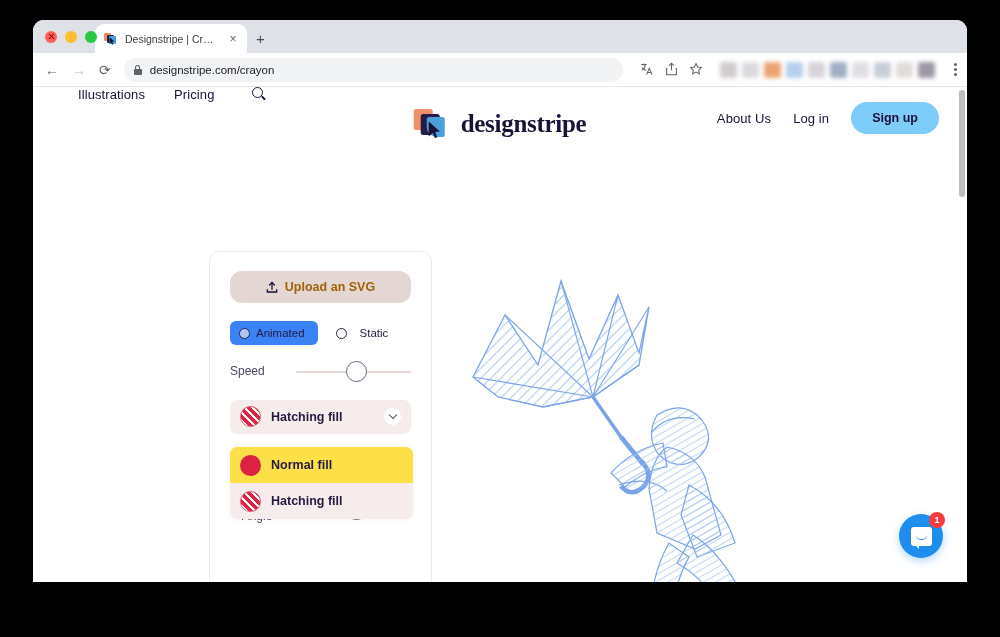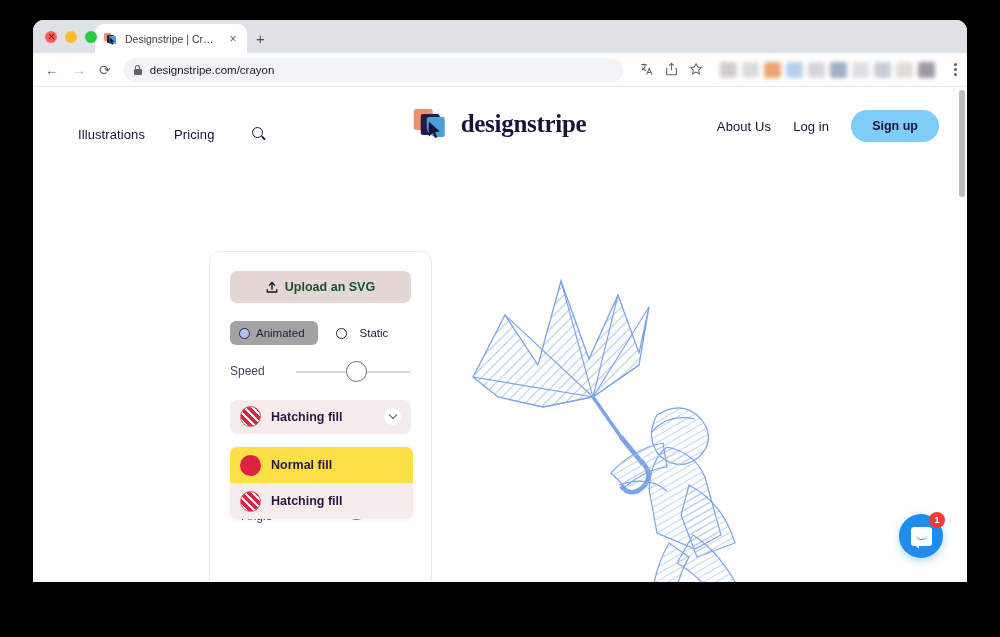--- a/index.html
+++ b/index.html
@@ -103,22 +103,23 @@
 
   
   .page {
     position: relative;
     height: 495px;
     background: #fff;
     overflow: hidden;
   }
   .site-header {
     height: 55px;
-    display: flex; align-items: flex-end;
+    display: flex; align-items: flex-start;
     padding: 0 28px 0 45px;
+    flex-direction: column;
   }
   .nav-left { display: flex; align-items: center; gap: 29px; }
   .nav-link { font-size: 13px; color: #1b1239; font-weight: 500; letter-spacing:.1px;}
   .search-ico { position: relative; width: 15px; height: 15px; margin-left: 8px;}
   .search-ico .ring {
     position:absolute; left:0; top:0; width:11px; height:11px;
     border:1.5px solid #1b1239; border-radius:50%;
   }
   .search-ico .stem {
     position:absolute; left:9.5px; top:10px; width:5px; height:1.6px;
@@ -152,30 +153,30 @@
     left: 176px; top: 164px;
     width: 223px; height: 406px;
     background: #ffffff;
     border: 1px solid #eceaea;
     border-radius: 10px;
     padding: 19px 20px;
   }
   .upload-btn {
     width: 100%; height: 32px;
     background: #e4d7d3;
-    border: none; border-radius: 7px;
+    border: none; border-radius: 12px;
     display: flex; align-items: center; justify-content: center;
     gap: 7px; cursor: pointer;
-    font-size: 12.5px; font-weight: 600; color: #14532d;
+    font-size: 12.5px; font-weight: 600; color: #a16207;
   }
   .up-ico { width: 12px; height: 13px; position: relative; }
   .radios { display: flex; align-items: center; margin-top: 18px; gap: 10px;}
   .radio-pill {
     display: flex; align-items: center; gap: 6px;
-    background: #a3a3a3;
+    background: #3b82f6;
     border-radius: 6px;
     padding: 6px 13px 6px 9px;
     cursor: pointer;
   }
   .radio-plain {
     display: flex; align-items: center; gap: 13px;
     padding: 6px 8px; cursor: pointer;
   }
   .rd {
     width: 11px; height: 11px; border-radius: 50%;

